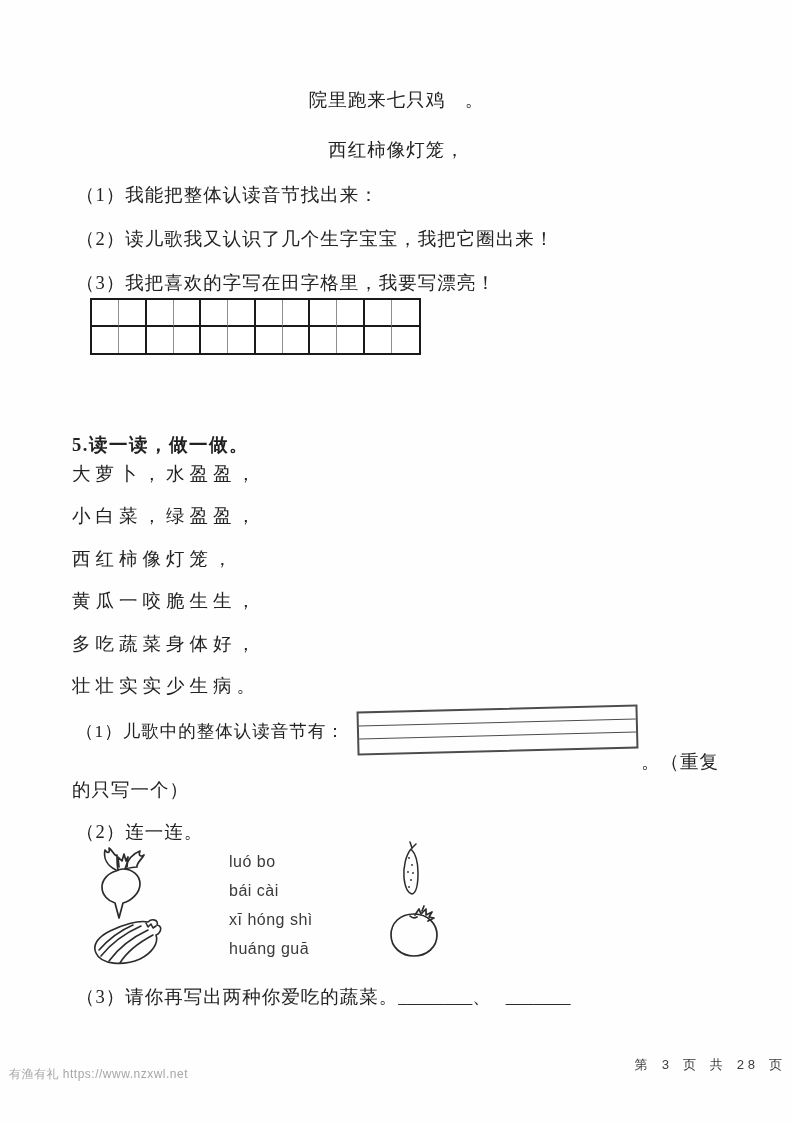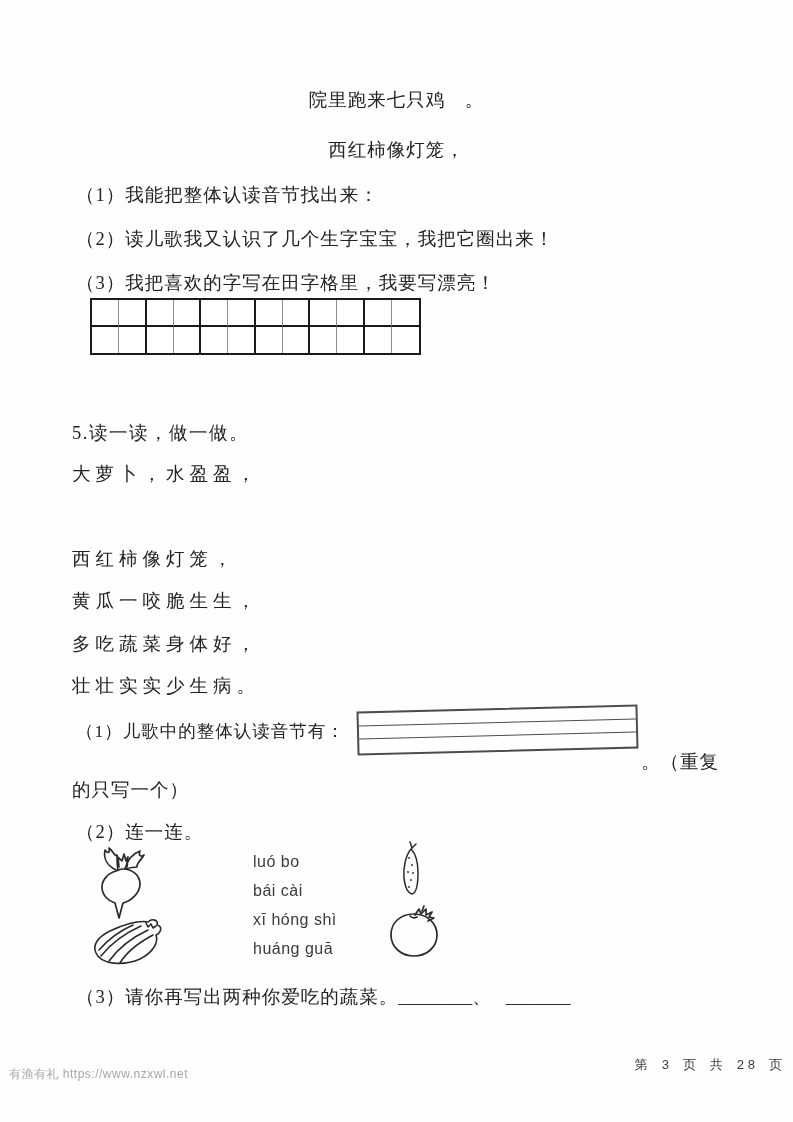--- a/index.html
+++ b/index.html
@@ -6,21 +6,21 @@
   .page {
     position:relative; width:793px; height:1122px; margin:0 auto;
     background:#fefefe; overflow:hidden;
     font-family:"Liberation Serif","DejaVu Serif",serif;
     color:#222222;
     padding-left:44px;
   }
   .tline { position:absolute; font-size:18.5px; line-height:24px; white-space:nowrap; letter-spacing:1px; }
   .center { left:0; width:793px; text-align:center; }
   .poemline { letter-spacing:5px; }
-  .boldtitle { font-weight:normal; letter-spacing:1.5px; }
+  .boldtitle { font-weight:bold; letter-spacing:1.5px;margin-top:12px; }
 
   
   .write-grid {
     position:absolute; left:90px; top:298px; width:331px; height:57px;
     display:grid; grid-template-columns:repeat(12,1fr); grid-template-rows:1fr 1fr;
     border:2.5px solid #1a1a1a; box-sizing:border-box; background:#fff;
   }
   .write-grid .cell { border-right:1px solid #8f8f8f; border-bottom:2px solid #1a1a1a; }
   .write-grid .cell:nth-child(2n) { border-right:2px solid #1a1a1a; }
   .write-grid .cell:nth-child(12n) { border-right:none; }
@@ -33,21 +33,21 @@
     transform:rotate(-1.4deg); background:transparent;
   }
   .pinyin-box .rule { position:absolute; left:0; right:0; height:0; border-top:1.5px solid #4c4c4c; }
   .pinyin-box .rule.r1 { top:31%; }
   .pinyin-box .rule.r2 { top:62%; }
 
   .suffix { position:absolute; white-space:nowrap; font-size:18.5px; letter-spacing:1px;margin-top:28px; }
 
   .pinyin-item {
     position:absolute; left:229px; font-size:16px; line-height:18px;
-    font-family:"Liberation Sans","DejaVu Sans",sans-serif; color:#3a3a3a; letter-spacing:0.5px;margin-left:24px;
+    font-family:"Liberation Sans","DejaVu Sans",sans-serif; color:#3a3a3a; letter-spacing:0.5px;
   }
   .veg { position:absolute; }
   .veg svg { display:block; }
 
   .blank { letter-spacing:0;margin-top:12px; }
 
   .watermark {
     position:absolute; left:9px; width:793px; top:1066px; text-align:left;
     font-family:"Liberation Sans","DejaVu Sans",sans-serif;
     font-size:12px; color:#a6a6a6; letter-spacing:0.5px;
@@ -92,20 +92,21 @@
       <div class="cell"></div>
     <div class="cell"></div>
       <div class="cell"></div>
     <div class="cell"></div>
       <div class="cell"></div>
   </div>
 
   <div class="tline boldtitle" style="left:72px; top:421px">5.读一读，做一做。</div>
 
   <div class="tline poemline" style="left:72px; top:462px">大萝卜，水盈盈，</div>
+  <div class="tline poemline" style="left:72px; top:504px">小白菜，绿盈盈，</div>
   <div class="tline poemline" style="left:72px; top:547px">西红柿像灯笼，</div>
   <div class="tline poemline" style="left:72px; top:589px">黄瓜一咬脆生生，</div>
   <div class="tline poemline" style="left:72px; top:632px">多吃蔬菜身体好，</div>
   <div class="tline poemline" style="left:72px; top:674px">壮壮实实少生病。</div>
 
   <div class="tline" style="left:76px; top:719px; font-size:17.5px">（1）儿歌中的整体认读音节有：</div>
   <div class="pinyin-box">
     <div class="rule r1"></div>
     <div class="rule r2"></div>
   </div>

